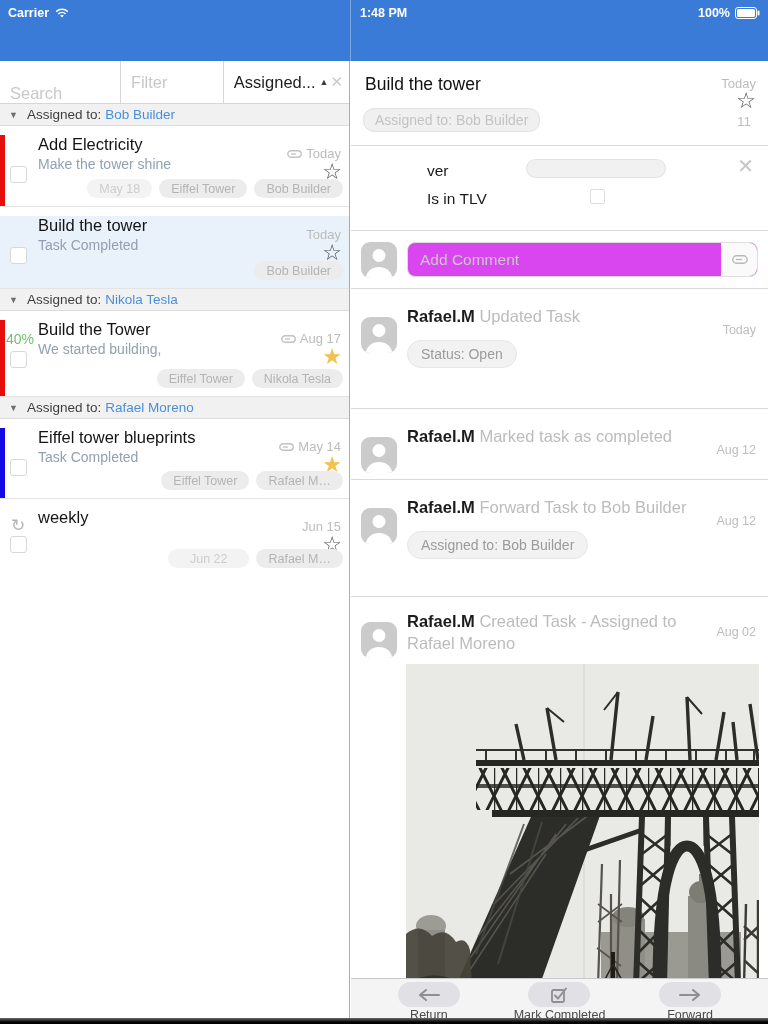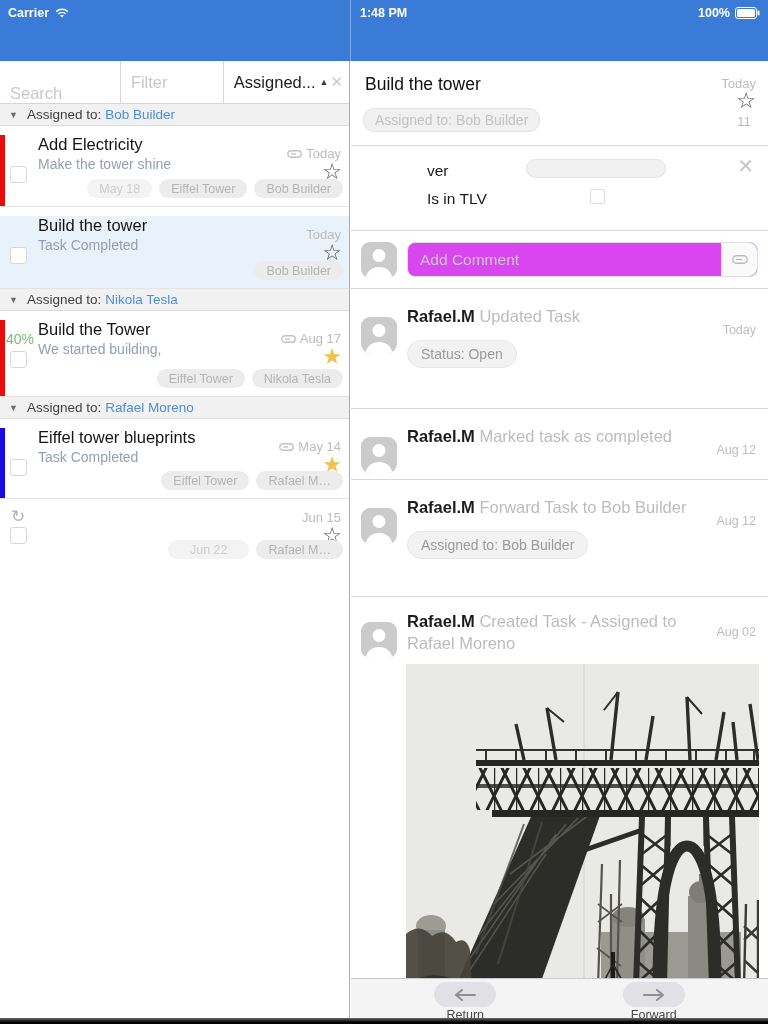--- a/index.html
+++ b/index.html
@@ -262,20 +262,21 @@
       </div>
       <div class="task-star filled">★</div>
       <div class="task-pills">
         <span class="pill">Eiffel Tower</span>
         <span class="pill">Rafael M…</span>
       </div>
     </div>
 
     <div class="task-row" style="height:68px;border-bottom:none;">
       <div class="recur">↻</div>
+      <div class="task-title">weekly</div>
       <div class="task-check" style="top:28px;"></div>
       <div class="task-meta">
           <span>Jun 15</span>
         </div>
       <div class="task-star">☆</div>
       <div class="task-pills">
         <span class="pill light" style="padding:2.5px 22px;">Jun 22</span>
         <span class="pill">Rafael M…</span>
       </div>
     </div>
@@ -454,20 +455,29 @@
     <div class="tb-btn">
       <div class="tb-pill">
         <svg width="24" height="12" viewBox="0 0 24 12">
             <path d="M22 6 L3 6 M9 1 L3 6 L9 11" stroke="#8e8e93" stroke-width="2" fill="none" stroke-linecap="round" stroke-linejoin="round"></path>
           </svg>
       </div>
       <div class="tb-label">Return</div>
     </div>
     <div class="tb-btn">
       <div class="tb-pill">
+        <svg width="17" height="16" viewBox="0 0 17 16">
+            <rect x="1" y="3" width="12" height="12" rx="1.5" fill="none" stroke="#8e8e93" stroke-width="1.8"></rect>
+            <path d="M4 8.5 L7 11.5 L15 1.5" stroke="#8e8e93" stroke-width="2" fill="none" stroke-linecap="round" stroke-linejoin="round"></path>
+          </svg>
+      </div>
+      <div class="tb-label">Mark Completed</div>
+    </div>
+    <div class="tb-btn">
+      <div class="tb-pill">
         <svg width="24" height="12" viewBox="0 0 24 12">
             <path d="M2 6 L21 6 M15 1 L21 6 L15 11" stroke="#8e8e93" stroke-width="2" fill="none" stroke-linecap="round" stroke-linejoin="round"></path>
           </svg>
       </div>
       <div class="tb-label">Forward</div>
     </div>
   </div>
 
   <div class="home-bar"></div>
 

